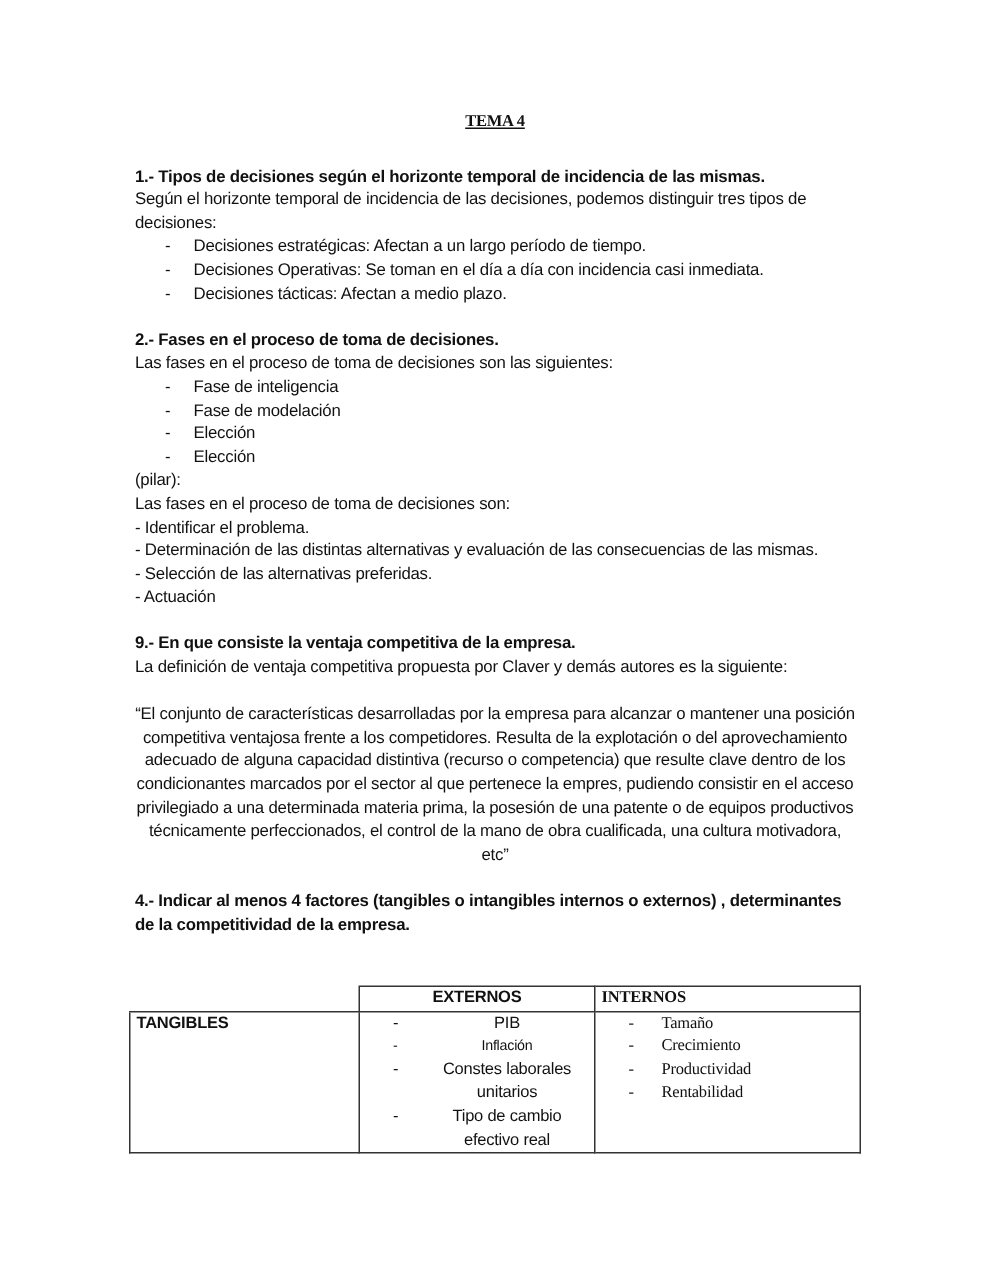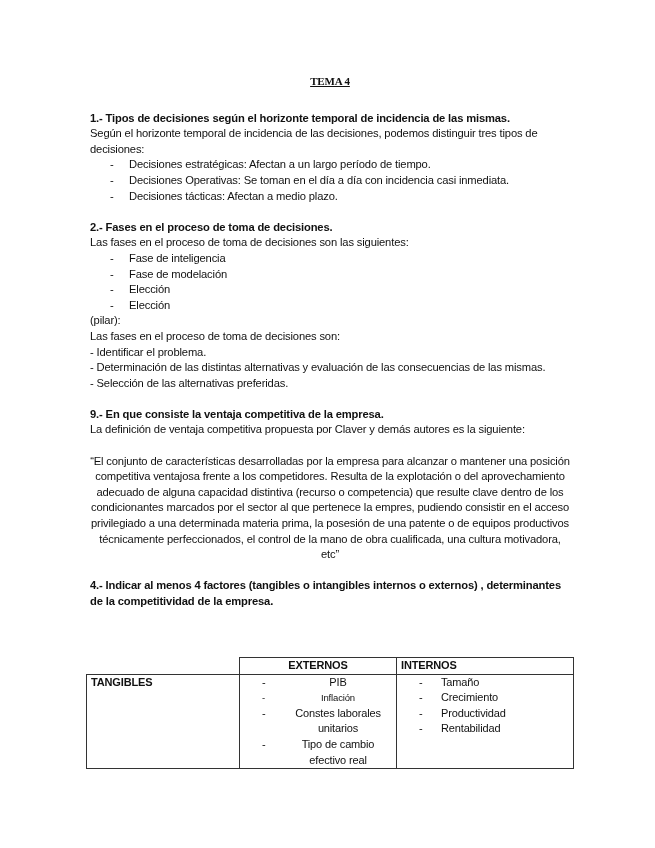--- a/index.html
+++ b/index.html
@@ -15,21 +15,21 @@
     ul.dash li { position: relative; padding-left: 39px; }
     ul.dash li::before { content: "-"; position: absolute; left: 20px; }
     .gap { height: 15.6px; }
     .quote { margin-top: 15.6px; text-align: center; }
     table.factors {
       position: absolute; left: 86px; top: 657px; border-collapse: collapse;
       font-size: 11px; line-height: 15.6px; letter-spacing: -0.15px;
     }
     table.factors td { border: 1px solid #333; vertical-align: top; padding: 0 4px; }
     table.factors td.empty { border-top: none; border-left: none; }
-    .c1 { width: 144px; } .c2 { width: 148px; text-align: center; } .c3 { width: 168px; }
+    .c1 { width: 144px; } .c2 { width: 148px; text-align: center; } .c3 { width: 168px; font-family: Liberation Serif, serif; }
     .th { font-weight: bold; }
     table.factors ul.dash li { padding-left: 40px; }
     table.factors ul.dash li::before { left: 18px; }
     .small { font-size: 9.5px; }
   </style>
 </head>
 <body>
 
 <div class="page">
   <p class="title">TEMA 4</p>
@@ -52,20 +52,21 @@
       <li>Fase de inteligencia</li>
       <li>Fase de modelación</li>
       <li>Elección</li>
       <li>Elección</li>
     </ul>
     <p>(pilar):</p>
     <p>Las fases en el proceso de toma de decisiones son:</p>
     <p>- Identificar el problema.</p>
     <p>- Determinación de las distintas alternativas y evaluación de las consecuencias de las mismas.</p>
     <p>- Selección de las alternativas preferidas.</p>
+    <p>- Actuación</p>
   </section>
   <div class="gap"></div>
 
   <section>
     <p class="h">9.- En que consiste la ventaja competitiva de la empresa.</p>
     <p>La definición de ventaja competitiva propuesta por Claver y demás autores es la siguiente:</p>
     <p class="quote">“El conjunto de características desarrolladas por la empresa para alcanzar o mantener una posición competitiva ventajosa frente a los competidores. Resulta de la explotación o del aprovechamiento adecuado de alguna capacidad distintiva (recurso o competencia) que resulte clave dentro de los condicionantes marcados por el sector al que pertenece la empres, pudiendo consistir en el acceso privilegiado a una determinada materia prima, la posesión de una patente o de equipos productivos técnicamente perfeccionados, el control de la mano de obra cualificada, una cultura motivadora, etc”</p>
   </section>
   <div class="gap"></div>
 

